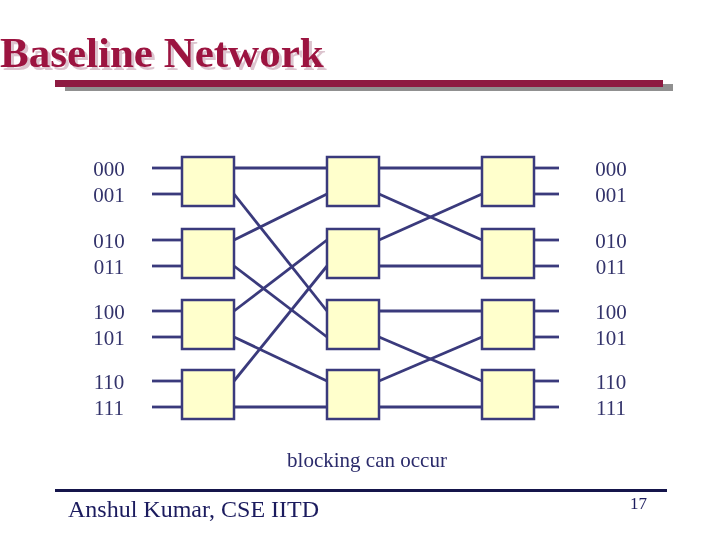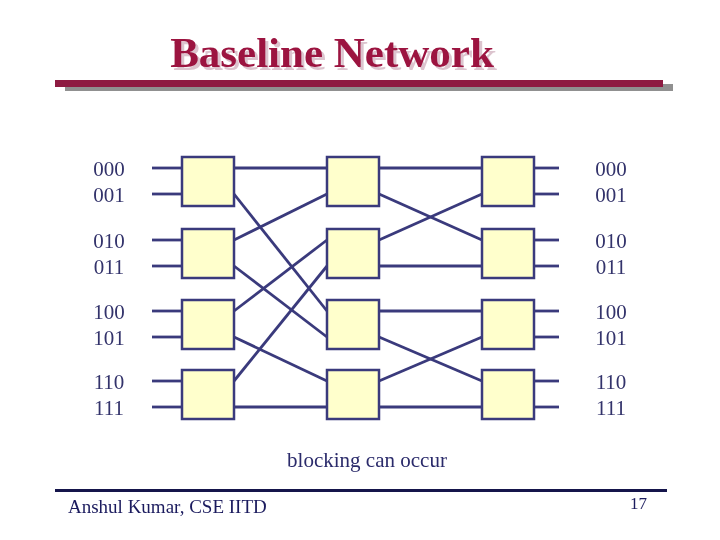--- a/index.html
+++ b/index.html
@@ -6,41 +6,41 @@
     --title-text:#9C1440; --title-shadow:#DCC4CE; --title-bar:#8E1B42; --bar-shadow:#909090;
     --diagram-line:#3A3A7C; --switch-fill:#FFFFCC; --label-text:#33336B;
     --caption-text:#2B2B6B; --footer-text:#1B1B5E; --footer-line:#15154B;
   }
   html,body{margin:0;padding:0;}
   body{
     width:720px;height:540px;position:relative;overflow:hidden;background:#FFFFFF;
     font-family:"Liberation Serif","DejaVu Serif",serif;
   }
   .slide-title{
-    position:absolute;top:31px;left:0;width:664px;text-align:center;
+    position:absolute;top:31px;left:0;width:664px;
     font-size:43px;font-weight:bold;line-height:1.0;color:var(--title-text);
     text-shadow:3px 3px 0 var(--title-shadow);
     white-space:nowrap;
   }
   .title-bar{
     position:absolute;left:55px;top:80px;width:608px;height:7px;
     background:var(--title-bar);
     box-shadow:10px 4px 0 var(--bar-shadow);
   }
   #network-svg{position:absolute;left:0;top:0;}
   .caption{
     position:absolute;top:448px;left:14px;width:706px;text-align:center;
     font-size:21px;color:var(--caption-text);white-space:nowrap;
   }
   .footer-line{
     position:absolute;left:55px;top:489px;width:612px;height:3px;
     background:var(--footer-line);
   }
   .footer-author{
-    position:absolute;left:68px;top:496px;font-size:19px;color:var(--footer-text);
+    position:absolute;left:68px;top:496px;font-size:24px;color:var(--footer-text);
     white-space:nowrap;
   }
   .page-number{
     position:absolute;left:630px;top:494px;font-size:17px;color:var(--footer-text);
   }
 </style>
 </head>
 <body>
 
 <div class="slide-title">Baseline Network</div>

